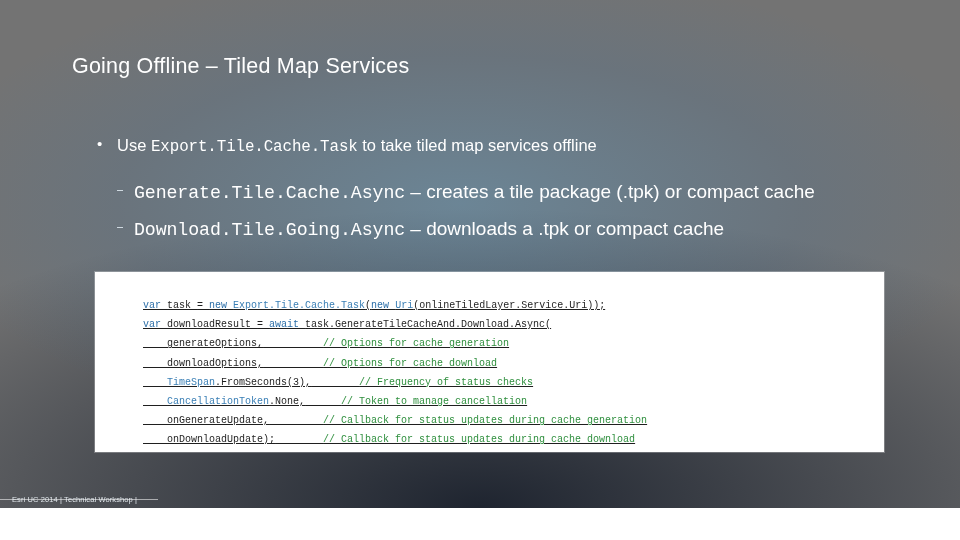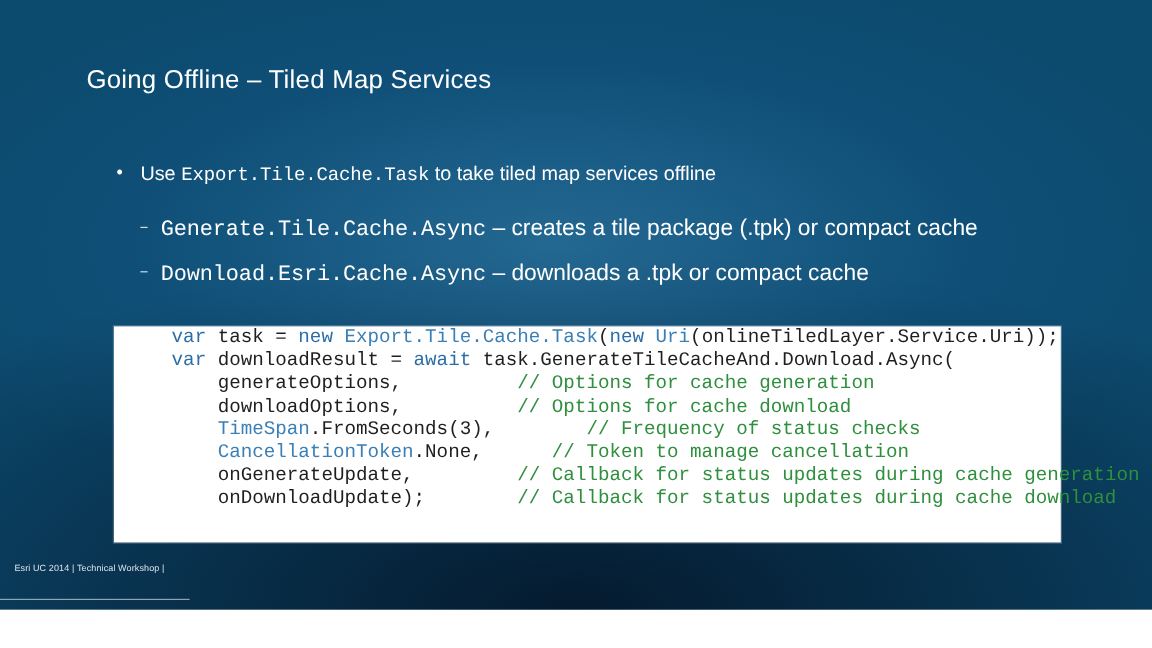--- a/index.html
+++ b/index.html
@@ -12,21 +12,21 @@
     overflow: hidden;
     font-family: "Liberation Sans", sans-serif;
   }
   .slide {
     position: relative;
     width: 960px;
     height: 508px;
     background:
       radial-gradient(ellipse 900px 420px at 52% 44%, rgba(60,140,200,0.55) 0%, rgba(30,95,160,0.30) 38%, rgba(10,45,95,0.05) 66%, rgba(5,25,60,0) 80%),
       linear-gradient(160deg, #041428 0%, #072murky 0%, #06203f 28%, #0a3a6b 52%, #05254a 72%, #021126 100%);
-    background-color: #0c4a6e;
+    background-color: #737373;
   }
   .glow {
     position: absolute;
     left: 0; top: 0; right: 0; bottom: 0;
     background:
       radial-gradient(ellipse 760px 330px at 48% 40%, rgba(90,175,230,0.30) 0%, rgba(40,120,190,0.12) 45%, rgba(0,0,0,0) 72%),
       radial-gradient(ellipse 1200px 500px at 50% 100%, rgba(2,10,25,0.75) 0%, rgba(2,10,25,0.0) 60%);
     pointer-events: none;
   }
 
@@ -90,38 +90,39 @@
     left: 95px;
     top: 272px;
     width: 789px;
     height: 180px;
     background: #ffffff;
     box-shadow: 0 0 0 1px rgba(255,255,255,0.25);
   }
   .code {
     position: absolute;
     left: 48px;
-    top: 0;
+    top: 24px;
     font-family: "Liberation Mono", "DejaVu Sans Mono", monospace;
-    font-size: 16px;
+    font-size: 10px;
     line-height: 19.2px;
     white-space: pre;
     color: #1f1f1f;
+    text-decoration: underline;
   }
   .code .ln { display: block; }
   .kw   { color: #2b6ea8; }
   .type { color: #3a7fb5; }
   .cmt  { color: #2f8f3e; }
   .plain{ color: #1f1f1f; }
   .idt  { color: #1f1f1f; }
 
   .footer {
     position: absolute;
     left: 12px;
-    bottom: 30px;
+    bottom: 4px;
     font-size: 7.5px;
     color: #e8eef3;
     letter-spacing: 0.1px;
     opacity: 0.95;
   }
   .footer-rule {
     position: absolute;
     left: 0;
     bottom: 8px;
     width: 158px;
@@ -138,21 +139,21 @@
   <div class="title">Going Offline – Tiled Map Services</div>
 
   <div class="bullets">
     <div class="bullet-l1">
       <span>Use </span><span class="mono">Export.Tile.Cache.Task</span><span> to take tiled map services offline</span>
     </div>
     <div class="bullet-l2">
       <span class="mono">Generate.Tile.Cache.Async</span><span> – creates a tile package (.tpk) or compact cache</span>
     </div>
     <div class="bullet-l2">
-      <span class="mono">Download.Esri.Cache.Async</span><span> – downloads a .tpk or compact cache</span>
+      <span class="mono">Download.Tile.Going.Async</span><span> – downloads a .tpk or compact cache</span>
     </div>
   </div>
 
   <div class="code-box">
     <div class="code" id="code-block"><span class="ln"><span class="kw">var </span><span class="idt">task </span><span class="plain">= </span><span class="kw">new </span><span class="type">Export.Tile.Cache.Task</span><span class="plain">(</span><span class="kw">new </span><span class="type">Uri</span><span class="plain">(onlineTiledLayer.Service.Uri));</span></span><span class="ln"><span class="kw">var </span><span class="idt">downloadResult </span><span class="plain">= </span><span class="kw">await </span><span class="plain">task.GenerateTileCacheAnd.Download.Async(</span></span><span class="ln"><span class="plain">    generateOptions,</span><span class="plain">          </span><span class="cmt">// Options for cache generation</span></span><span class="ln"><span class="plain">    downloadOptions,</span><span class="plain">          </span><span class="cmt">// Options for cache download</span></span><span class="ln"><span class="plain">    </span><span class="type">TimeSpan</span><span class="plain">.FromSeconds(3),</span><span class="plain">        </span><span class="cmt">// Frequency of status checks</span></span><span class="ln"><span class="plain">    </span><span class="type">CancellationToken</span><span class="plain">.None,</span><span class="plain">      </span><span class="cmt">// Token to manage cancellation</span></span><span class="ln"><span class="plain">    onGenerateUpdate,</span><span class="plain">         </span><span class="cmt">// Callback for status updates during cache generation</span></span><span class="ln"><span class="plain">    onDownloadUpdate);</span><span class="plain">        </span><span class="cmt">// Callback for status updates during cache download</span></span></div>
   </div>
 
   <div class="footer-rule"></div>
   <div class="footer">Esri UC 2014 | Technical Workshop |</div>
 </div>

